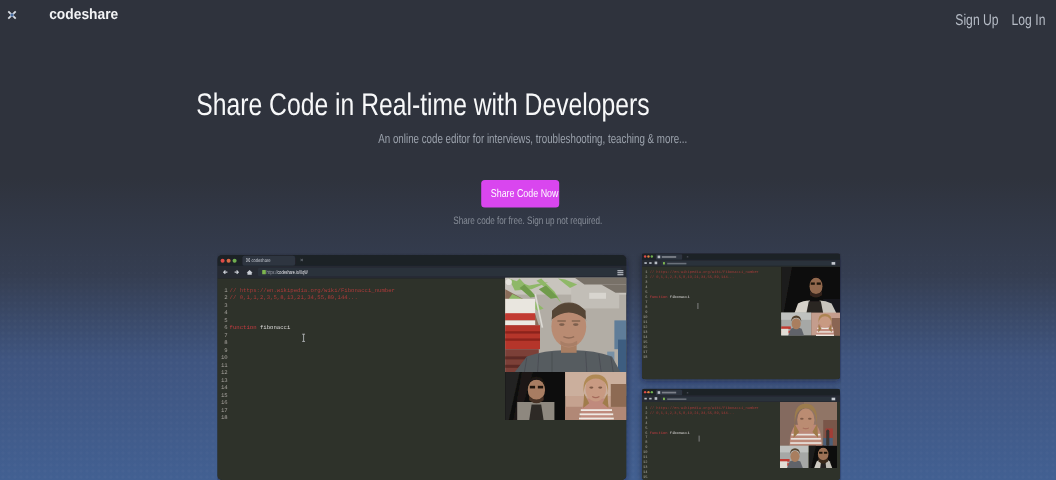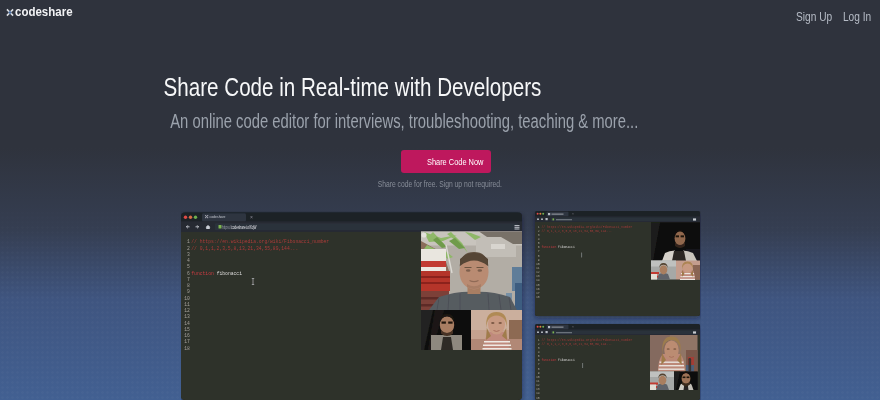--- a/index.html
+++ b/index.html
@@ -7,45 +7,45 @@
     background:radial-gradient(circle, rgba(255,255,255,0.025) 1px, rgba(0,0,0,0) 1.6px);
     background-size:5px 5px;
     -webkit-mask-image:linear-gradient(180deg, rgba(0,0,0,0) 0%, rgba(0,0,0,0) 48%, #000 68%);
     mask-image:linear-gradient(180deg, rgba(0,0,0,0) 0%, rgba(0,0,0,0) 48%, #000 68%);}
   body{
     width:880px;height:400px;overflow:hidden;position:relative;
     font-family:"Liberation Sans", sans-serif;
     background:
       linear-gradient(180deg, #2f333d 0%, #2f333d 37%, #353e52 57.5%, #3f5580 75%, #426092 100%);
   }
-  .logo{position:absolute;left:6px;top:2px;height:20px;display:flex;align-items:center;}
+  .logo{position:absolute;left:6px;top:2px;height:20px;display:flex;align-items:center;gap:26px;}
   .logo svg{display:block;}
   .logo .word{color:#f2f3f5;font-weight:bold;font-size:12.5px;letter-spacing:0px;margin-left:1px;}
   .nav{position:absolute;top:9px;right:0;left:0;height:14px;font-size:13px;color:#b6bcc6;}
   .nav span{position:absolute;top:0;}
   .nav span.su{right:43px;}
   .nav span.li{right:5px;text-align:right;}
   h1{
     position:absolute;top:71.5px;left:0;width:704px;margin:0;text-align:center;
     color:#f7f8f9;font-weight:normal;font-size:26px;letter-spacing:0px;
   }
   h1 span{display:inline-block;transform:scaleX(0.792);transform-origin:center;white-space:nowrap;}
   .sub{
     position:absolute;top:110px;left:0;width:808px;text-align:center;
-    color:#9ba2ac;font-size:20px;
+    color:#9ba2ac;font-size:11px;padding-left:40px;
   }
   .sub span{display:inline-block;transform:scaleX(0.74);transform-origin:center;white-space:nowrap;}
   .nav span i{display:inline-block;font-style:normal;transform:scaleX(0.78);transform-origin:center;}
   .btn span{display:inline-block;transform:scaleX(0.78);transform-origin:center;white-space:nowrap;}
   .fine span{display:inline-block;transform:scaleX(0.75);transform-origin:center;white-space:nowrap;}
   .logo .word span{display:inline-block;transform:scaleX(0.92);transform-origin:left center;}
   .btn{
-    position:absolute;top:150px;left:401px;width:90px;height:23px;
-    background:#be185d;border-radius:3px;color:#fff;font-size:9.5px;
-    display:flex;align-items:center;justify-content:flex-end;
+    position:absolute;top:150px;left:401px;width:65px;height:23px;
+    background:#d946ef;border-radius:3px;color:#fff;font-size:9.5px;
+    display:flex;align-items:center;justify-content:flex-start;
   }
   .fine{
     position:absolute;top:179px;left:0;width:880px;text-align:center;
     color:#878d98;font-size:9px;
   }
 </style>
 </head>
 <body>
   <div class="logo">
     <svg width="8" height="9" viewBox="0 0 8 9">

